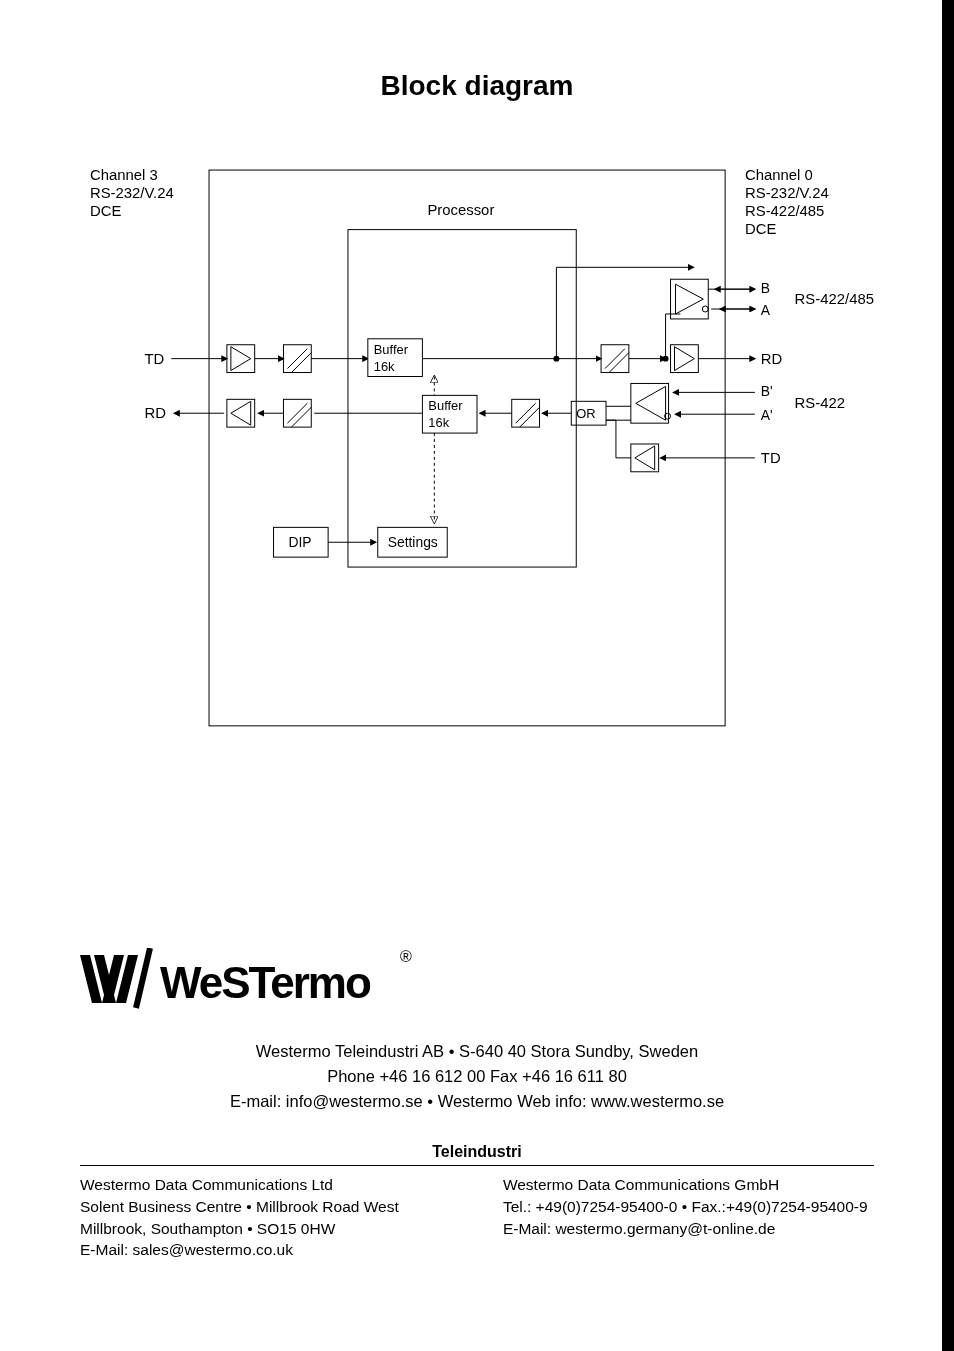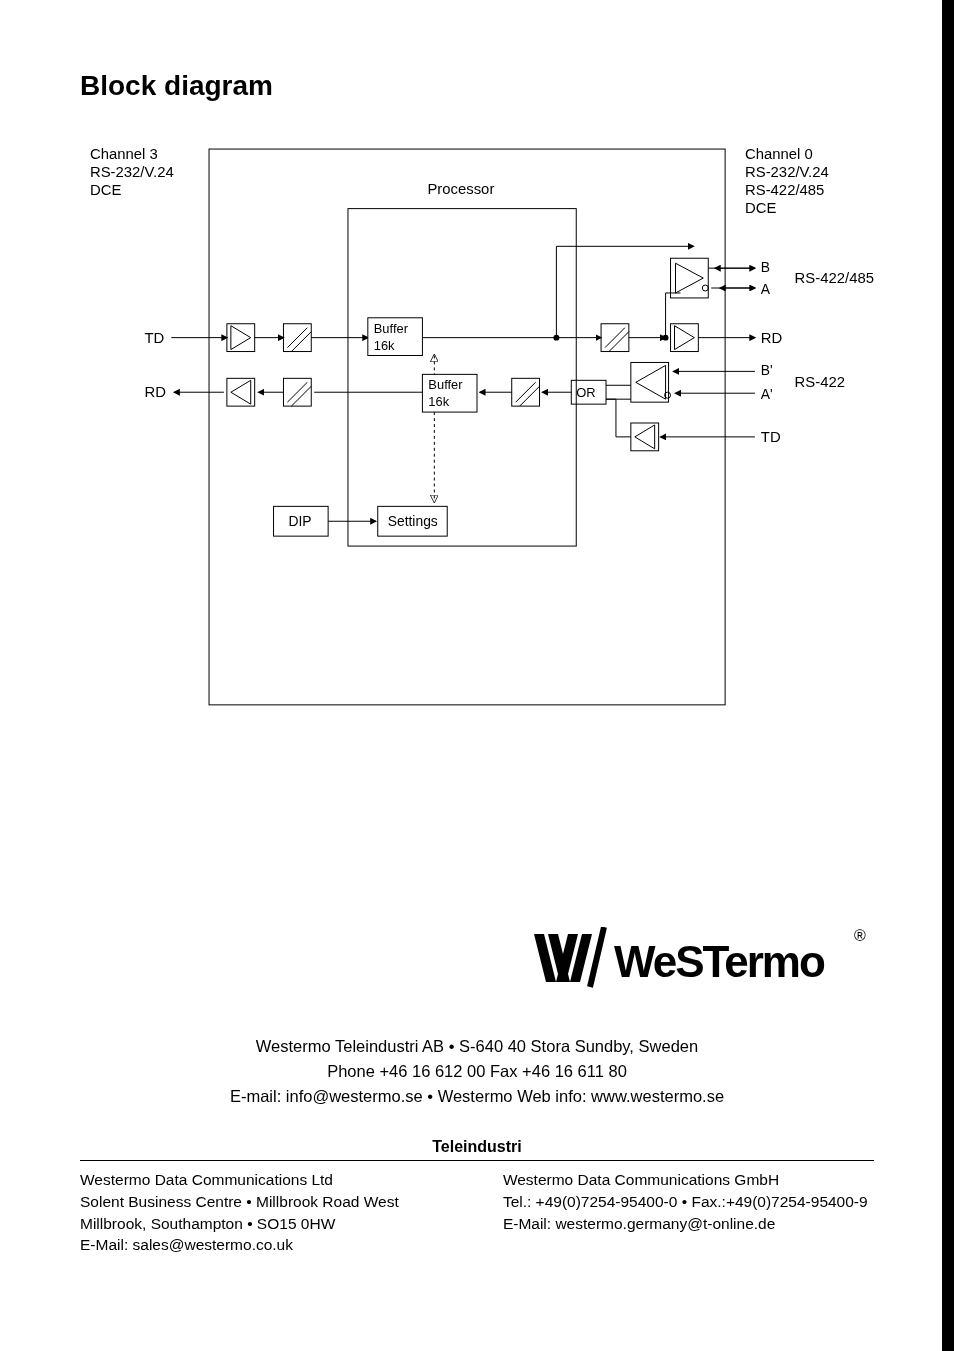--- a/index.html
+++ b/index.html
@@ -21,43 +21,44 @@
   }
   .right-strip {
     position: absolute;
     top: 0;
     right: 0;
     width: 12px;
     height: 100%;
     background: #000;
   }
   h1.title {
+    text-align: center;
     font-size: 28px;
     font-weight: bold;
-    margin: 0 0 35px 0;
+    margin: 0 0 56px 0;
     font-family: "Helvetica Neue", Helvetica, Arial, sans-serif;
   }
   .diagram-wrap {
     width: 100%;
     display: flex;
     justify-content: center;
   }
   svg.diagram {
     display: block;
   }
   .logo-block {
     margin-top: 220px;
-    text-align: right;
+    text-align: left;
   }
   .logo-block svg {
     display: inline-block;
   }
   .hq {
     text-align: center;
-    margin-top: 41px;
+    margin-top: 25px;
     font-size: 16.5px;
     line-height: 1.5;
   }
   .subs-heading {
     text-align: center;
     font-weight: bold;
     font-size: 16px;
     margin: 30px 0 4px 0;
   }
   hr.sep {

